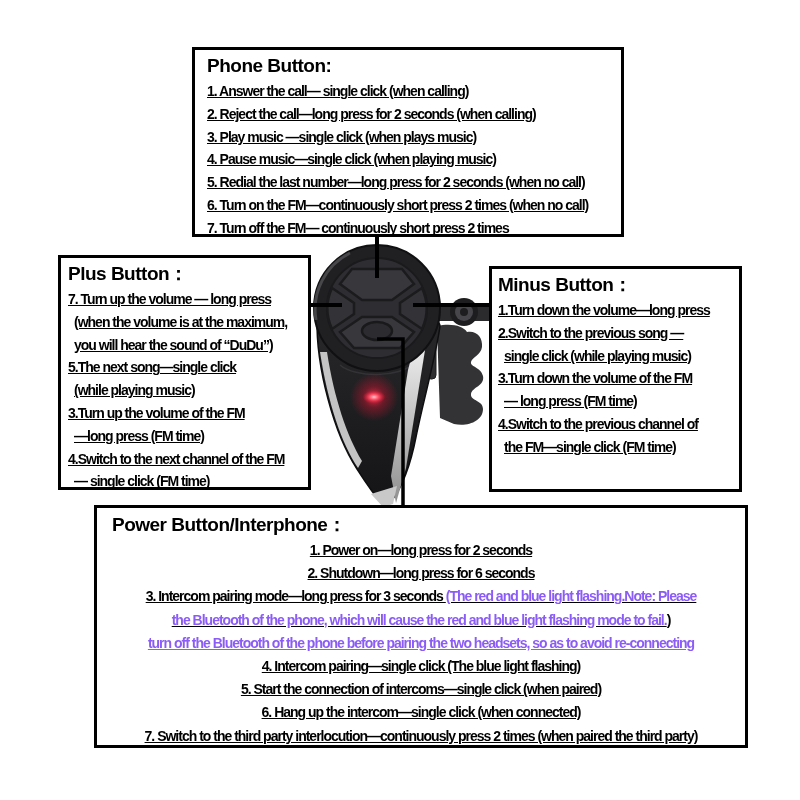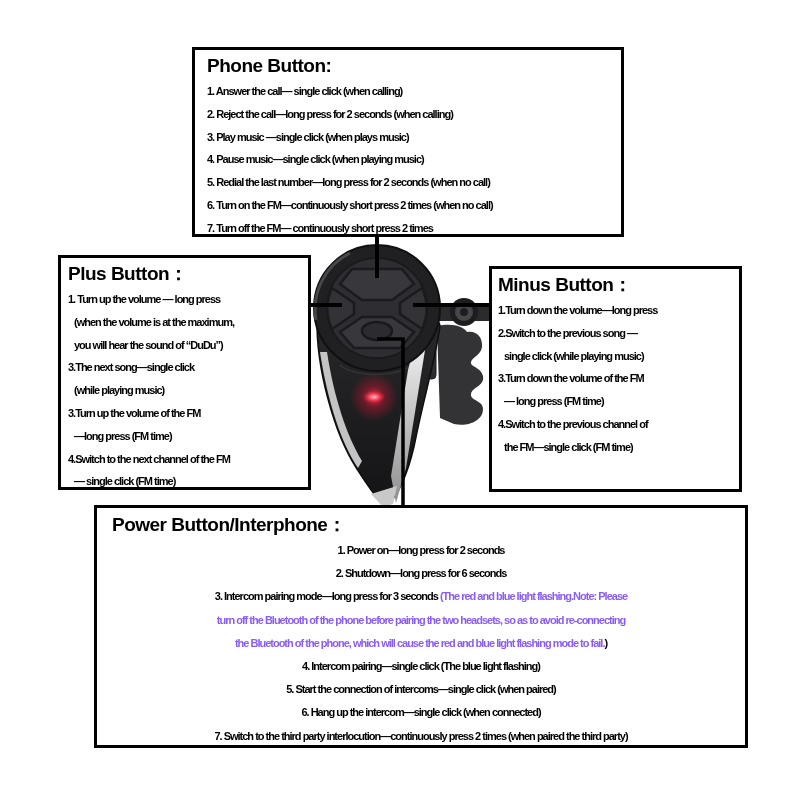--- a/index.html
+++ b/index.html
@@ -10,22 +10,23 @@
   }
   .box {
     position:absolute; background:#ffffff; border:3px solid #000;
     box-sizing:border-box; overflow:hidden;
   }
   .box h2 {
     margin:0 0 3px 0; font-size:19px; line-height:22px; letter-spacing:-0.5px;
     font-weight:bold;
   }
   .line {
-    font-size:11px; line-height:22.8px; letter-spacing:-1px;
+    font-size:14px; line-height:22.8px; letter-spacing:-1px;
     white-space:nowrap;
+    text-decoration:underline;
   }
   .cont { padding-left:6px; }
   .blue { color:#8b5cf6; }
   #phone-box { left:192px; top:47px;  width:432px; height:190px; padding:5px 12px; }
   #plus-box  { left:58px;  top:255px; width:253px; height:235px; padding:5px 7px; }
   #minus-box { left:489px; top:266px; width:253px; height:226px; padding:5px 6px; }
   #power-box { left:94px;  top:505px; width:654px; height:243px; padding:5px 15px; }
   #power-box h2 { line-height:24px; margin-bottom:2px; }
   #power-box .line { line-height:23.2px;text-align:center; }
   .connector { position:absolute; background:#000; }
@@ -110,24 +111,24 @@
     <div class="line">2. Reject the call—long press for 2 seconds (when calling)</div>
     <div class="line">3. Play music —single click (when plays music)</div>
     <div class="line">4. Pause music—single click (when playing music)</div>
     <div class="line">5. Redial the last number—long press for 2 seconds (when no call)</div>
     <div class="line">6. Turn on the FM—continuously short press 2 times (when no call)</div>
     <div class="line">7. Turn off the FM— continuously short press 2 times</div>
   </div>
 
   <div class="box" id="plus-box">
     <h2>Plus Button：</h2>
-    <div class="line">1. Turn up the volume — long press</div>
+    <div class="line">7. Turn up the volume — long press</div>
     <div class="line cont">(when the volume is at the maximum,</div>
     <div class="line cont">you will hear the sound of “DuDu”)</div>
-    <div class="line">3.The next song—single click</div>
+    <div class="line">5.The next song—single click</div>
     <div class="line cont">(while playing music)</div>
     <div class="line">3.Turn up the volume of the FM</div>
     <div class="line cont">—long press (FM time)</div>
     <div class="line">4.Switch to the next channel of the FM</div>
     <div class="line cont">— single click (FM time)</div>
   </div>
 
   <div class="box" id="minus-box">
     <h2>Minus Button：</h2>
     <div class="line">1.Turn down the volume—long press</div>
@@ -139,23 +140,23 @@
     <div class="line cont">the FM—single click (FM time)</div>
   </div>
 
   <div class="box" id="power-box">
     <h2>Power Button/Interphone：</h2>
     <div class="line">1. Power on—long press for 2 seconds</div>
     <div class="line">2. Shutdown—long press for 6 seconds</div>
     <div class="line">
       <span>3. Intercom pairing mode—long press for 3 seconds </span><span class="blue">(The red and blue light flashing.Note: Please</span>
     </div>
-    <div class="line blue">turn off the Bluetooth of the phone before pairing the two headsets, so as to avoid re-connecting</div>
     <div class="line">
       <span class="blue">the Bluetooth of the phone, which will cause the red and blue light flashing mode to fail.</span><span>)</span>
     </div>
+    <div class="line blue">turn off the Bluetooth of the phone before pairing the two headsets, so as to avoid re-connecting</div>
     <div class="line">4. Intercom pairing—single click (The blue light flashing)</div>
     <div class="line">5. Start the connection of intercoms—single click (when paired)</div>
     <div class="line">6. Hang up the intercom—single click (when connected)</div>
     <div class="line">7. Switch to the third party interlocution—continuously press 2 times (when paired the third party)</div>
   </div>
 
 </div>
 
 </body></html>

